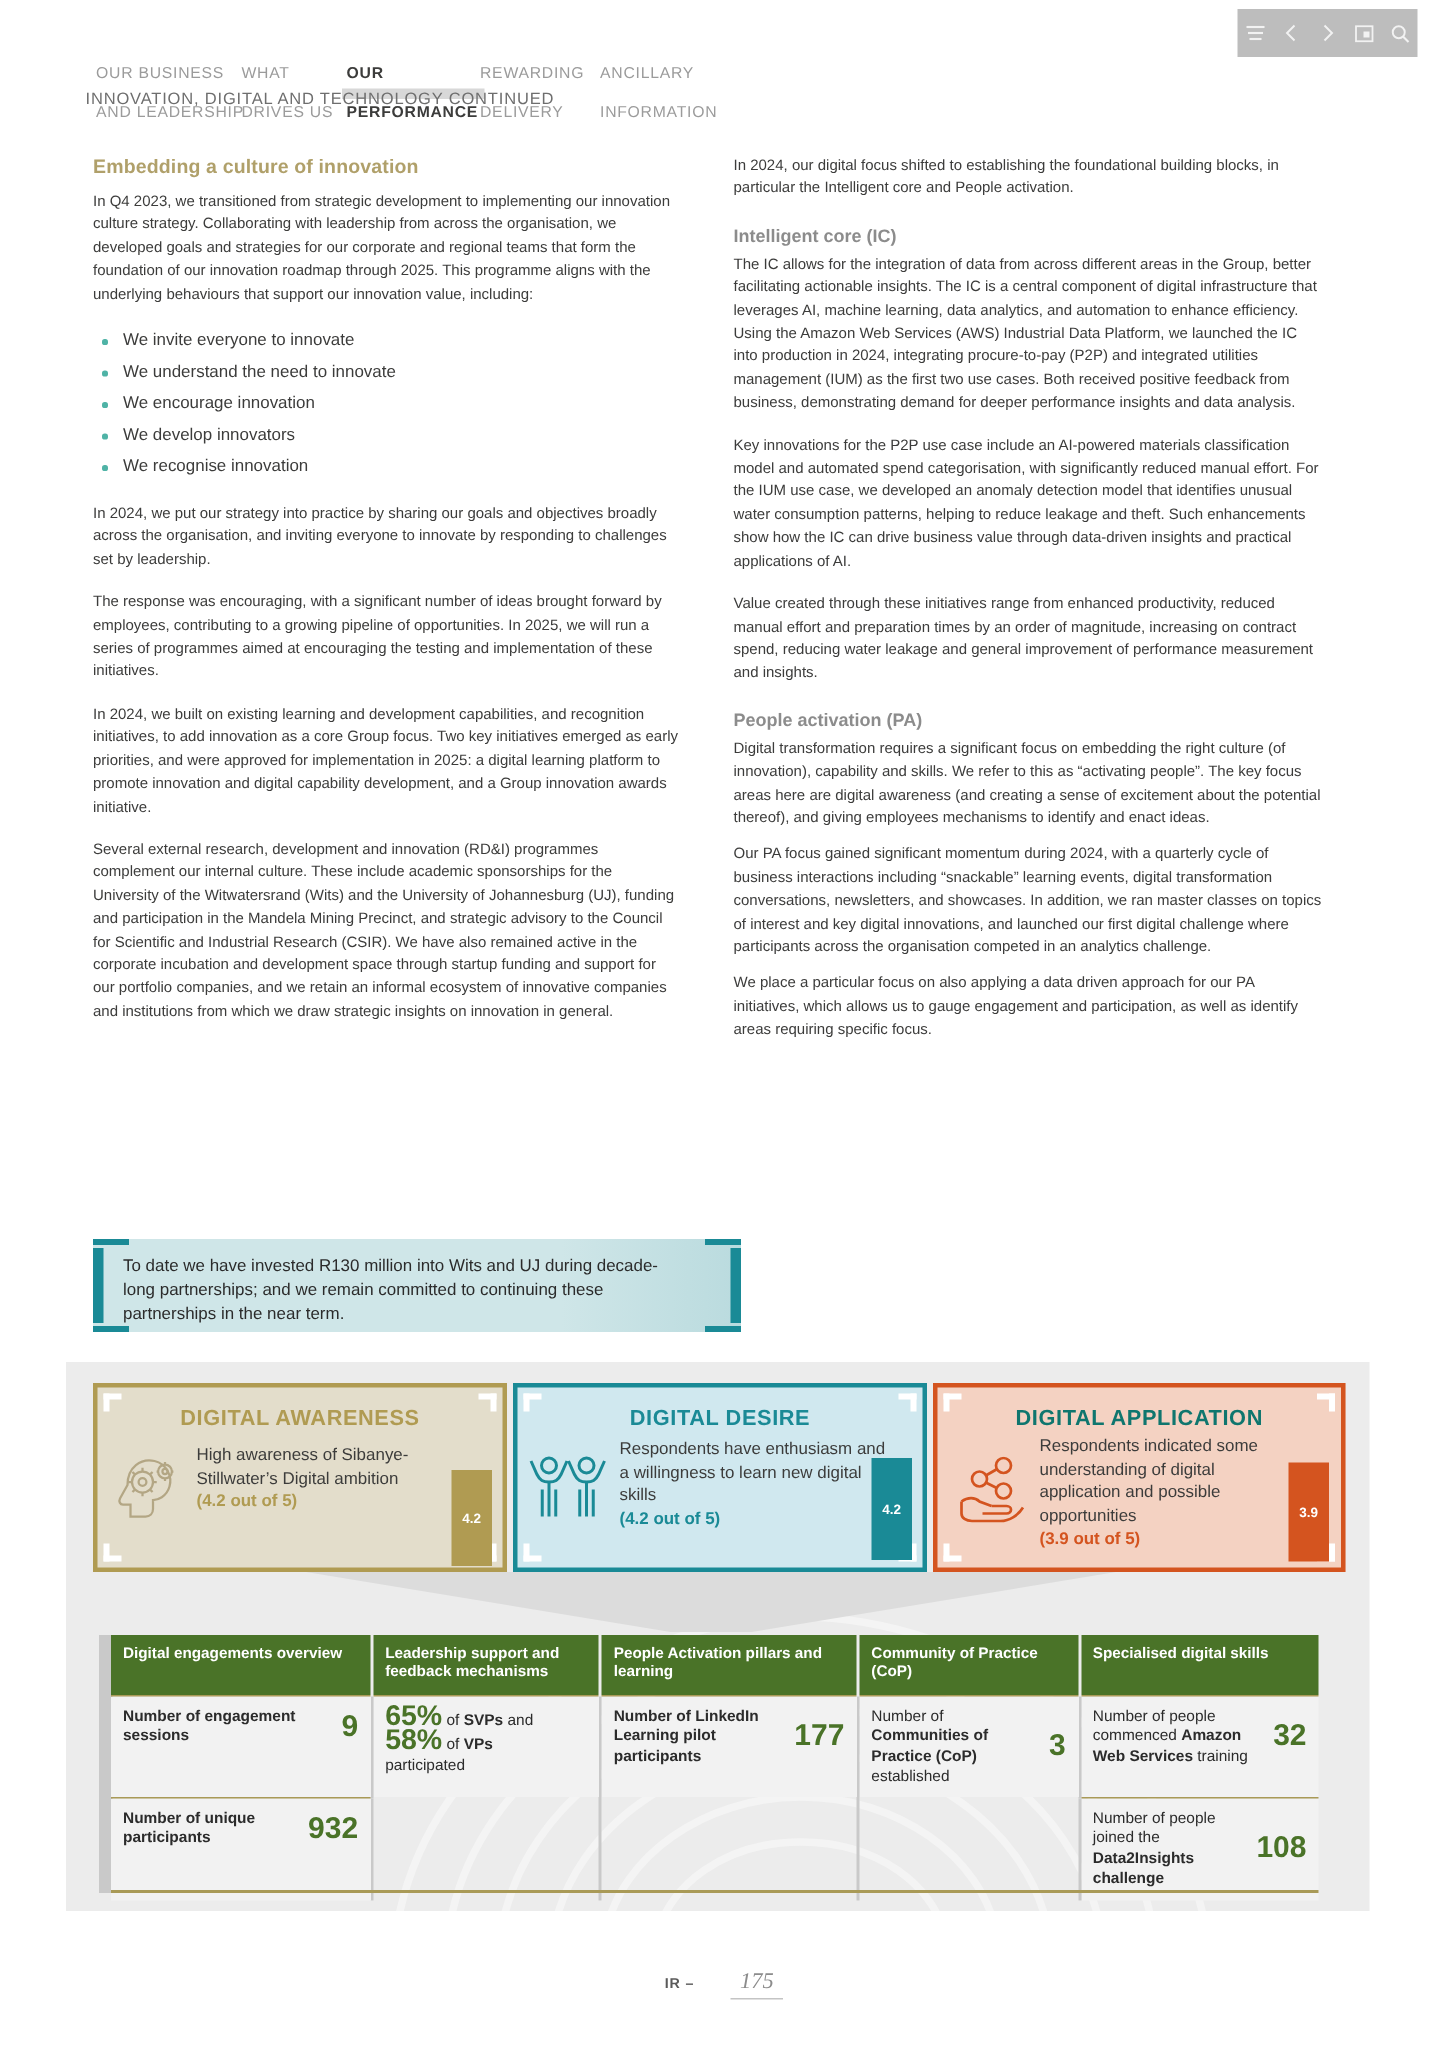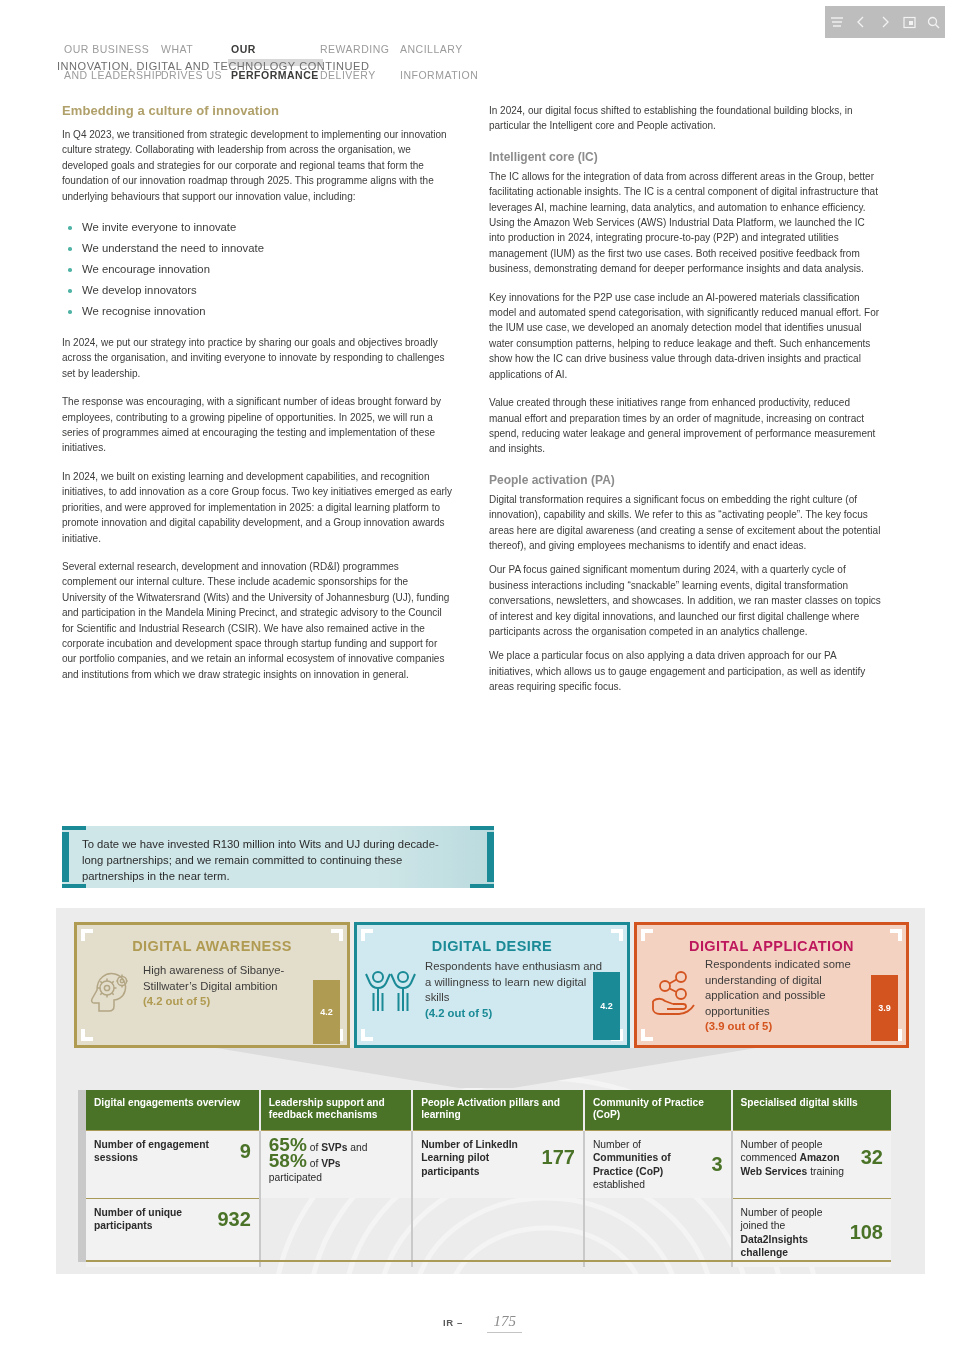--- a/index.html
+++ b/index.html
@@ -81,21 +81,21 @@
   .cb.bl{left:0;bottom:0;width:24px;height:4px;}
   .cb.br{right:0;bottom:0;width:24px;height:4px;}
   .calloutfade{
     position:absolute;right:0;top:0;width:120px;height:62px;
     background:linear-gradient(90deg,rgba(207,230,232,0) 0%,rgba(160,205,210,.45) 100%);
     pointer-events:none;
   }
 
   
   .panel{
-    position:absolute;left:56px;top:908px;width:869px;height:366px;
+    position:absolute;left:44px;top:908px;width:869px;height:366px;
     background:#ececec;overflow:hidden;
   }
   .panel .watermark{
     position:absolute;left:180px;top:130px;width:620px;height:250px;opacity:.5;
   }
 
   .cards{position:absolute;left:18px;top:14px;width:835px;height:126px;}
   .card{position:absolute;top:0;height:126px;box-sizing:border-box;}
   .card .title{
     position:absolute;left:0;right:0;top:13px;text-align:center;
@@ -124,21 +124,21 @@
   
   .c2{left:280px;width:276px;background:#d0e8ef;border:3px solid #1a8a96;}
   .c2 .title{color:#1a8a96;}
   .c2 .desc{left:68px;width:180px;top:34px;}
   .c2 .desc .score{color:#1a8a96;}
   .c2 .badge{right:7px;top:47px;height:68px;background:#1a8a96;}
   .c2 .ico{left:6px;top:44px;}
 
   
   .c3{left:560px;width:275px;background:#f4d2c2;border:3px solid #d4541f;}
-  .c3 .title{color:#be185d;}
+  .c3 .title{color:#0f766e;}
   .c3 .desc{left:68px;width:170px;top:32px;}
   .c3 .desc .score{color:#d4541f;}
   .c3 .badge{right:8px;top:50px;height:66px;background:#d4541f;}
   .c3 .ico{left:14px;top:46px;}
 
   
   .tick{position:absolute;background:#fff;}
 
   .arrow{
     position:absolute;left:160px;top:140px;width:540px;height:40px;

